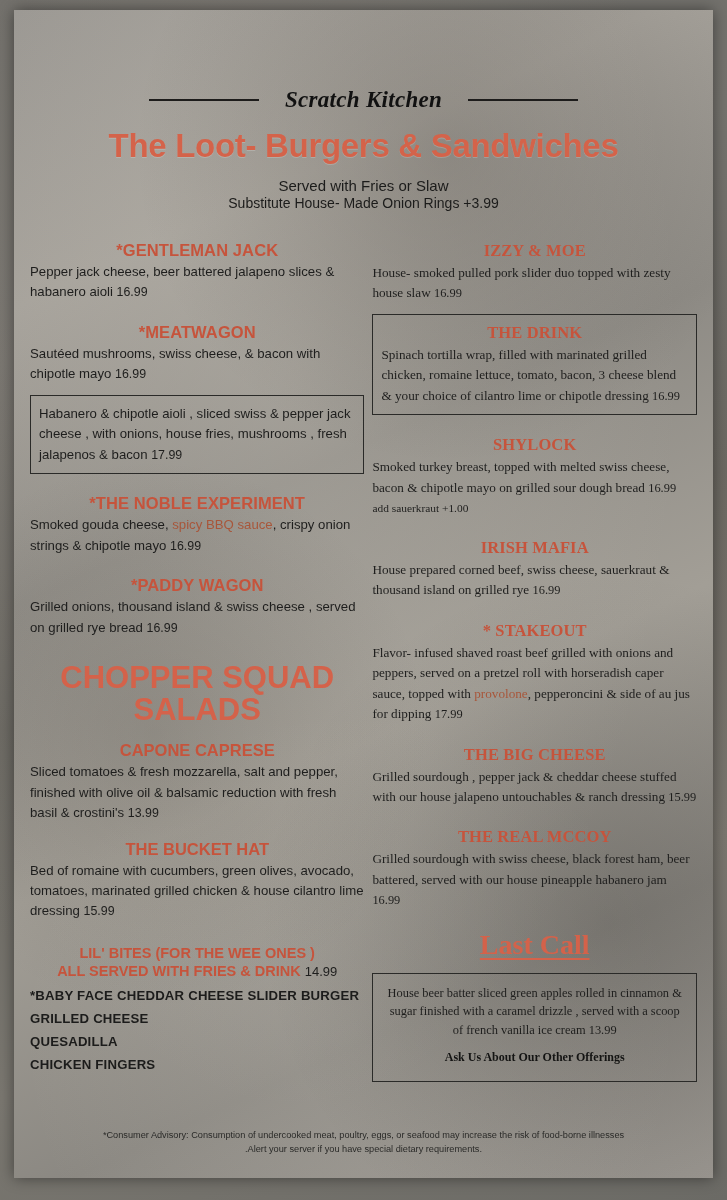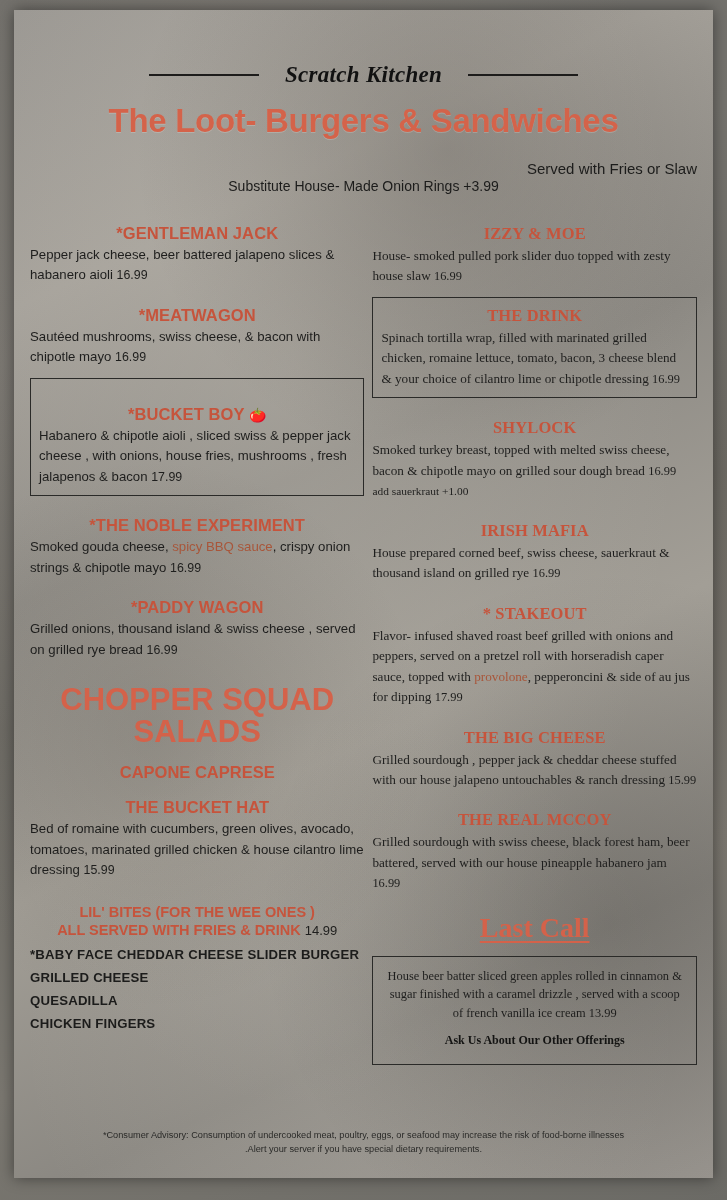--- a/index.html
+++ b/index.html
@@ -36,39 +36,39 @@
       radial-gradient(circle at 20% 62%, rgba(70,65,58,.20), rgba(0,0,0,0) 30%),
       radial-gradient(circle at 85% 78%, rgba(40,38,35,.22), rgba(0,0,0,0) 32%),
       radial-gradient(circle at 48% 88%, rgba(210,205,195,.18), rgba(0,0,0,0) 30%);
     pointer-events:none;
   }
   .inner{position:relative;z-index:2;padding:0 16px;}
 
   
   .brandrow{
     display:flex;align-items:center;justify-content:center;
-    gap:26px;margin-top:52px;
+    gap:26px;margin-top:77px;
   }
   .brandrow .rule{height:2px;background:#1d1c1b;width:110px;}
   .brand{
     font-family:"Liberation Serif", serif;
     font-weight:bold;font-style:italic;
     font-size:23px;letter-spacing:.3px;color:#111;
     white-space:nowrap;
   }
   .loot{
     text-align:center;
     color:#d4634a;
     font-size:33px;
     font-weight:bold;
     letter-spacing:-.3px;
     margin-top:14px;
     text-shadow:0 1px 0 rgba(255,255,255,.18);
   }
-  .sub1{text-align:right;font-size:15px;margin-top:20px;color:#1c1c1b;}
+  .sub1{text-align:center;font-size:15px;margin-top:12px;color:#1c1c1b;}
   .sub2{text-align:center;font-size:14px;margin-top:1px;color:#1c1c1b;}
 
   .cols{display:flex;margin-top:10px;}
   .colL{width:340px;}
   .colR{width:330px;margin-left:8px;font-family:Liberation Serif, serif;}
 
   .itemname{
     text-align:center;
     color:#c6543c;
     font-weight:bold;
@@ -168,24 +168,20 @@
 
           <div>
             <div class="itemname">*MEATWAGON</div>
             <div class="desc">
               <span>Sautéed mushrooms, swiss cheese, &amp; bacon with chipotle mayo</span>
               <span class="price">16.99</span>
             </div>
           </div>
 
           <div class="boxed">
-            <div class="itemname">
-              <span>*BUCKET BOY</span>
-              <span class="tomato">🍅</span>
-            </div>
             <div class="desc">
               <span>Habanero &amp; chipotle aioli , sliced swiss &amp; pepper jack cheese , with onions, house fries, mushrooms , fresh jalapenos &amp; bacon</span>
               <span class="price">17.99</span>
             </div>
           </div>
 
           <div>
             <div class="itemname">*THE NOBLE EXPERIMENT</div>
             <div class="desc">
               <span>Smoked gouda cheese, </span><span class="bbq">spicy BBQ sauce</span><span>, crispy onion strings &amp; chipotle mayo</span>
@@ -201,20 +197,24 @@
             </div>
           </div>
 
           <div class="chopper">
             <div>CHOPPER SQUAD</div>
             <div>SALADS</div>
           </div>
 
           <div>
             <div class="saladname">CAPONE CAPRESE</div>
+            <div class="desc">
+              <span>Sliced tomatoes &amp; fresh mozzarella, salt and pepper, finished with olive oil &amp; balsamic reduction with fresh basil &amp; crostini's</span>
+              <span class="price">13.99</span>
+            </div>
           </div>
 
           <div>
             <div class="saladname">THE BUCKET HAT</div>
             <div class="desc">
               <span>Bed of romaine with cucumbers, green olives, avocado, tomatoes, marinated grilled chicken &amp; house cilantro lime dressing</span>
               <span class="price">15.99</span>
             </div>
           </div>
 

